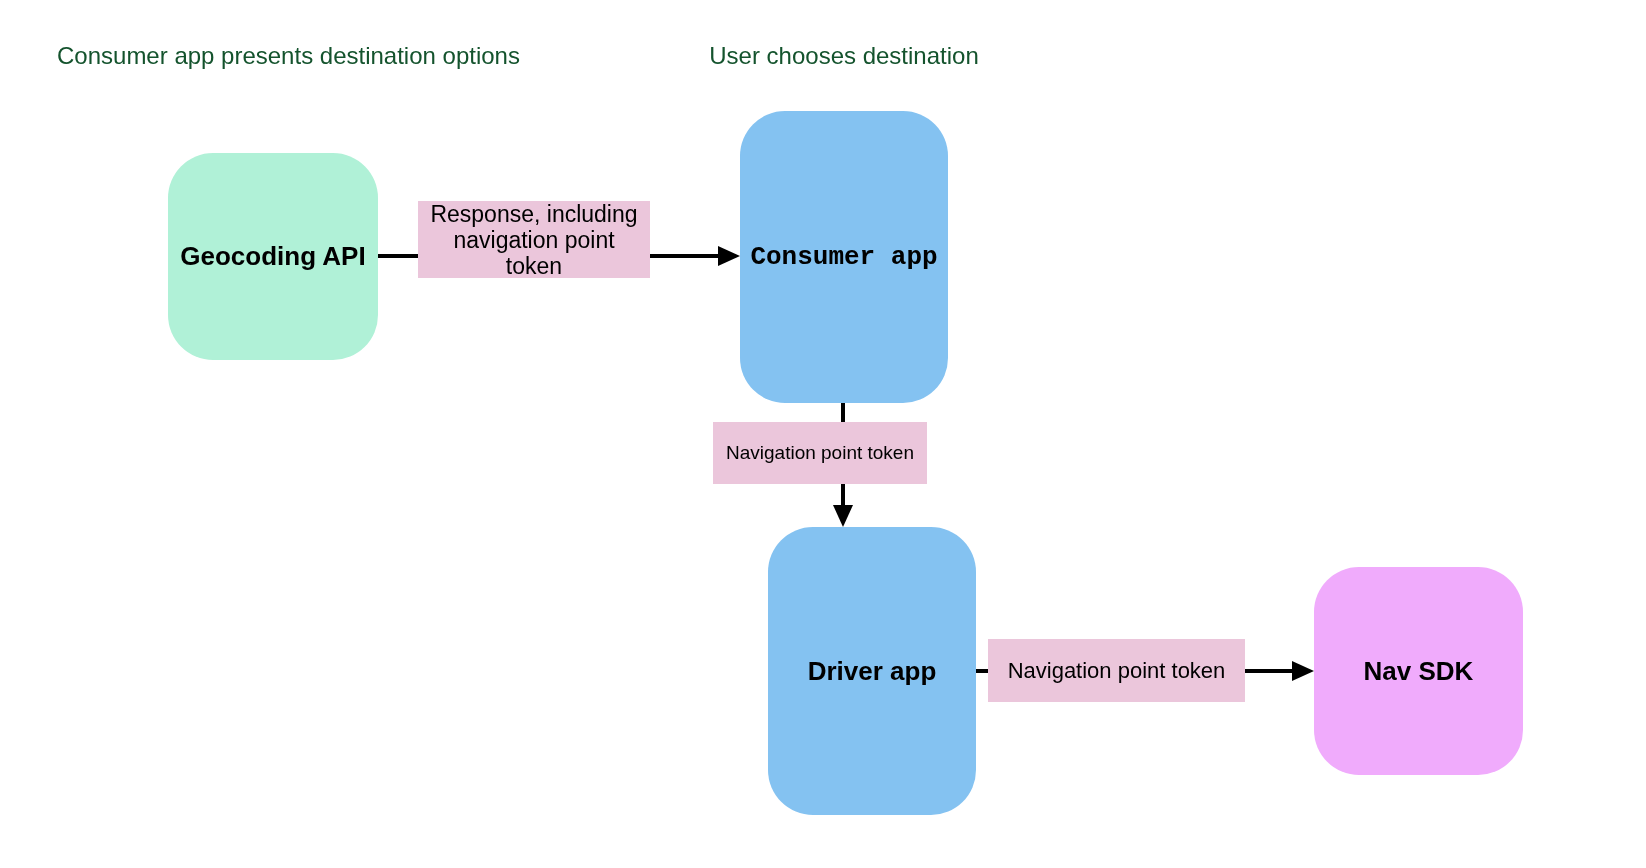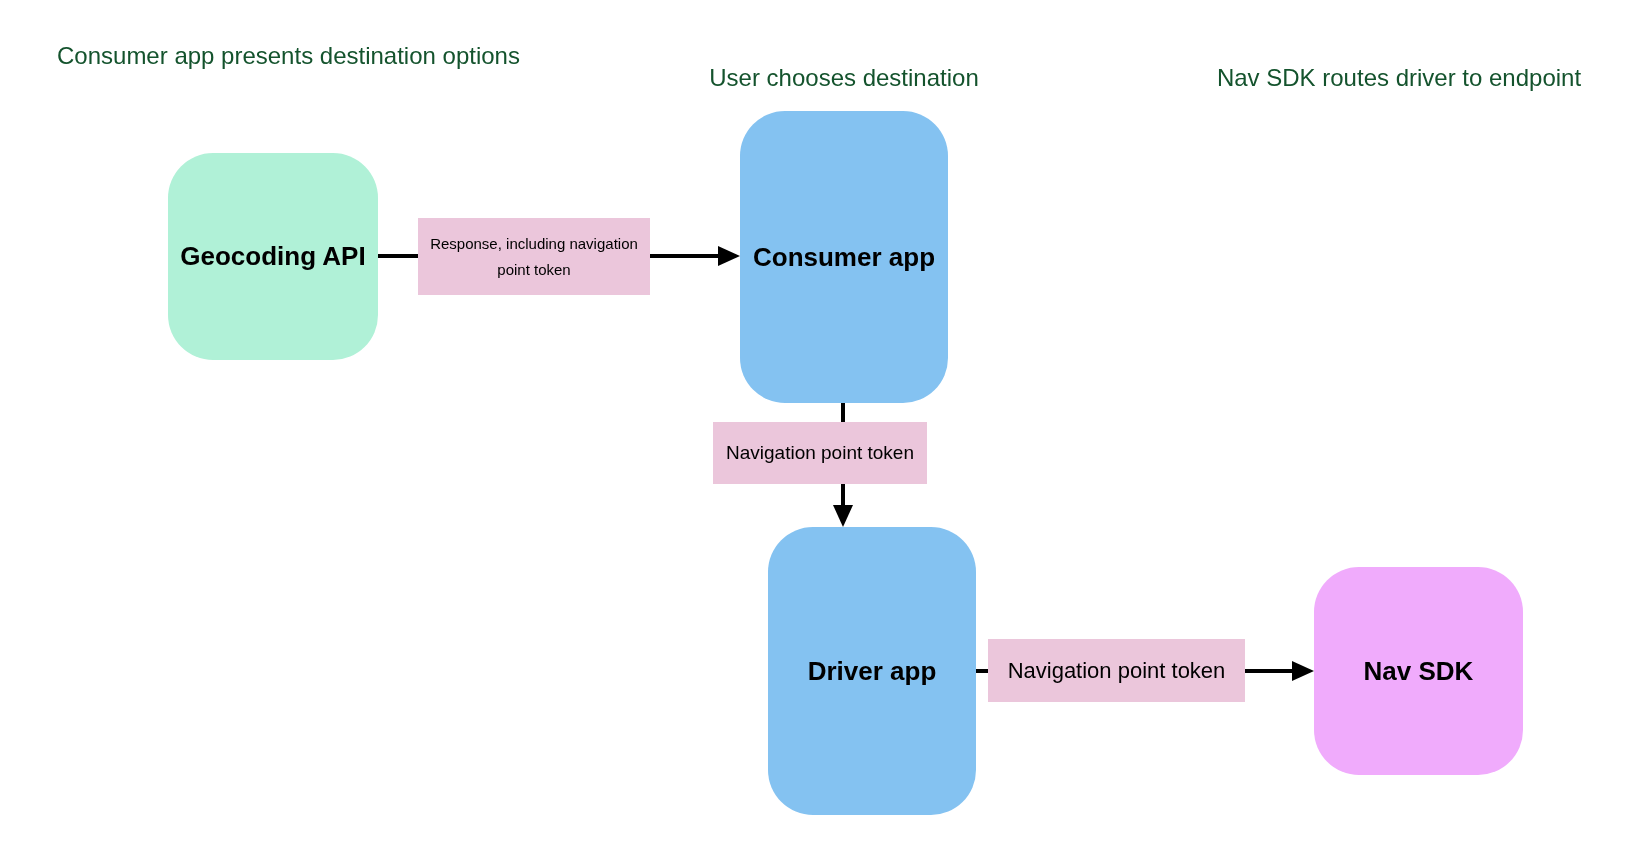--- a/index.html
+++ b/index.html
@@ -13,21 +13,21 @@
     overflow: hidden;
   }
   .col-header {
     position: absolute;
     top: 42px;
     font-size: 24px;
     font-weight: 400;
     white-space: nowrap;
     color: #14532d;
   }
-  .col-header.centered { transform: translateX(-50%); margin-top: 22px; }
+  .col-header.centered { transform: translateX(-50%); }
   .node {
     position: absolute;
     display: flex;
     align-items: center;
     justify-content: center;
     border-radius: 45px;
     font-weight: 700;
     font-size: 26px;
     text-align: center;
     color: #000000;
@@ -35,21 +35,21 @@
   }
   .edge-label {
     position: absolute;
     display: flex;
     align-items: center;
     justify-content: center;
     text-align: center;
     color: #000000;
     z-index: 3;
   }
-  .edge-label.l1 { left: 418px; top: 218px; width: 232px; height: 77px; font-size: 15px; line-height: 26px; padding: 0; }
+  .edge-label.l1 { left: 418px; top: 201px; width: 232px; height: 77px; font-size: 23px; line-height: 26px; padding: 0; }
   .edge-label.l1 .inner { width: 212px; }
   .edge-label.l2 { left: 713px; top: 422px; width: 214px; height: 62px; font-size: 19px; }
   .edge-label.l3 { left: 988px; top: 639px; width: 257px; height: 63px; font-size: 22px; }
   .line {
     position: absolute;
     background: #000000;
     z-index: 1;
   }
   .arrowhead-right {
     position: absolute;
@@ -62,21 +62,21 @@
   .arrowhead-down {
     position: absolute;
     width: 0; height: 0;
     border-left: 10px solid transparent;
     border-right: 10px solid transparent;
     border-top: 22px solid #000000;
     z-index: 1;
   }
   
   .node.geocoding { left: 168px; top: 153px; width: 210px; height: 207px; }
-  .node.consumer  { left: 740px; top: 111px; width: 208px; height: 292px; }
+  .node.consumer  { left: 740px; top: 111px; width: 208px; height: 292px; font-family: Liberation Mono, monospace; }
   .node.driver    { left: 768px; top: 527px; width: 208px; height: 288px; }
   .node.navsdk    { left: 1314px; top: 567px; width: 209px; height: 208px; }
   
   .line.a1 { left: 378px; top: 254px; width: 341px; height: 4px; }
   .head.a1 { left: 718px; top: 246px; }
   .line.a2 { left: 841px; top: 403px; width: 4px; height: 103px; }
   .head.a2 { left: 833px; top: 505px; }
   .line.a3 { left: 947px; top: 669px; width: 346px; height: 4px; }
   .head.a3 { left: 1292px; top: 661px; }
   
@@ -84,21 +84,20 @@
   .col-header.h2 { left: 844px; }
   .col-header.h3 { left: 1399px; }
 </style>
 </head>
 <body>
 
 <div class="canvas">
 
   <div class="col-header h1">Consumer app presents destination options</div>
   <div class="col-header h2 centered">User chooses destination</div>
-  <div class="col-header h3 centered">Nav SDK routes driver to endpoint</div>
 
   <div class="line a1"></div>
   <div class="arrowhead-right head a1"></div>
 
   <div class="line a2"></div>
   <div class="arrowhead-down head a2"></div>
 
   <div class="line a3"></div>
   <div class="arrowhead-right head a3"></div>
 

